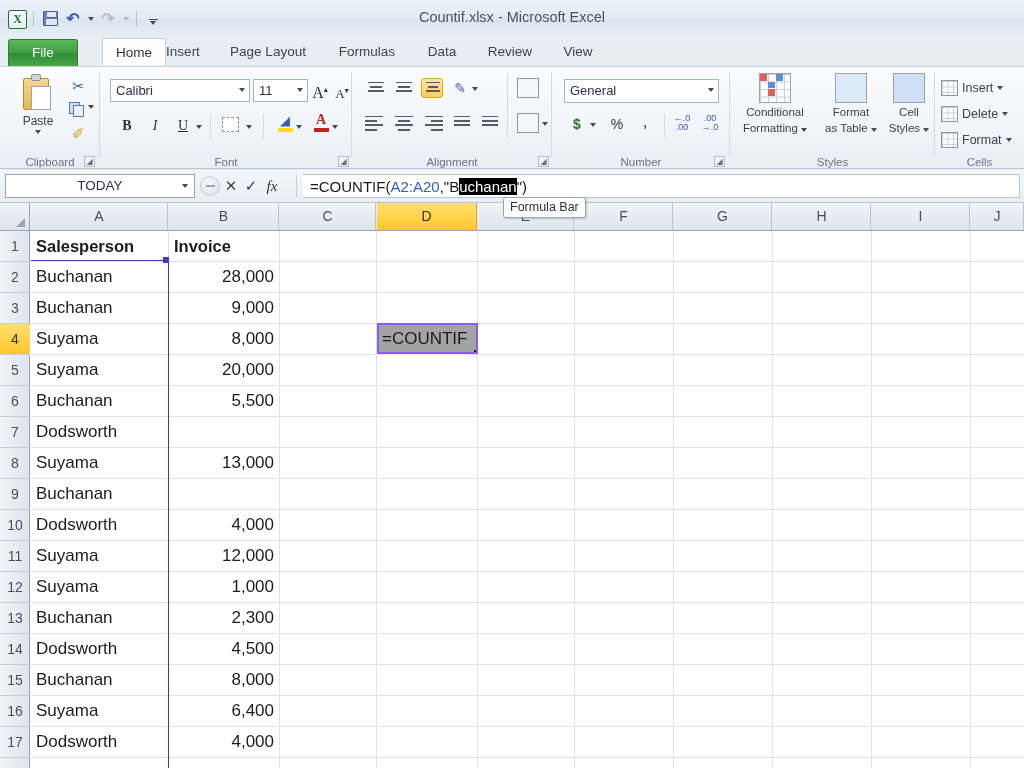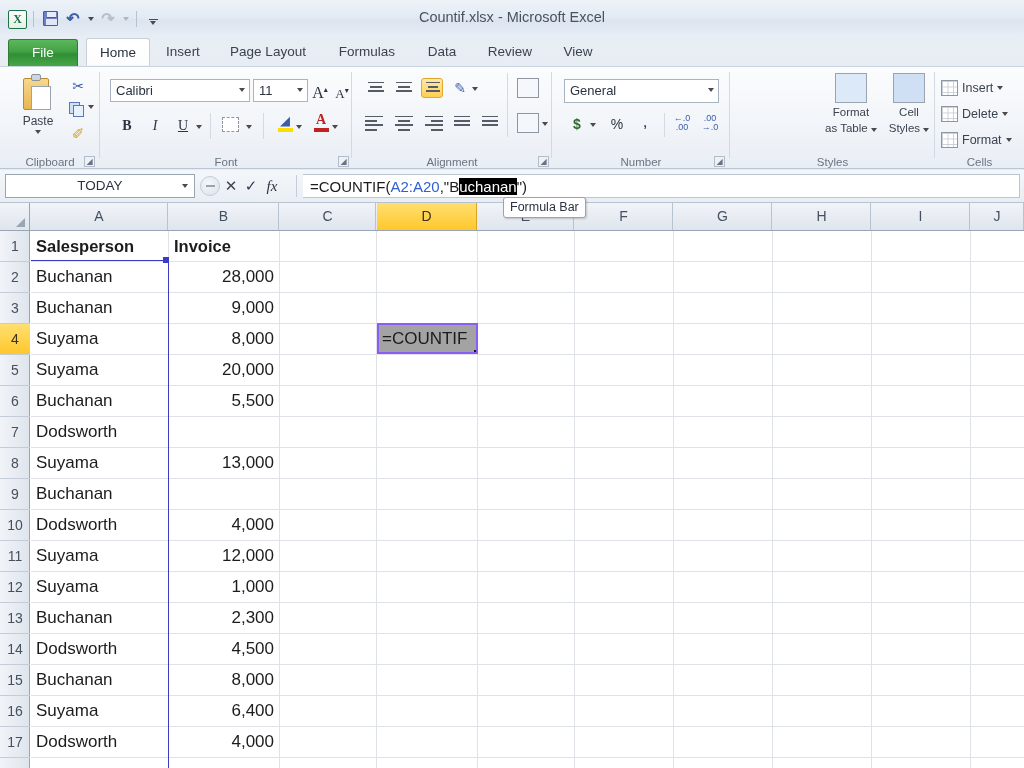--- a/index.html
+++ b/index.html
@@ -75,21 +75,21 @@
   }
   .tab.file {
     left: 8px; width: 70px; top: 1px; height: 27px; line-height: 26px;
     background: linear-gradient(#5cb85c 0%, #43a043 45%, #2f8f36 55%, #48a648 100%);
     color: #ffffff; border-radius: 3px 3px 0 0; font-size: 13.5px;
     border: 1px solid #2f7d33; border-bottom: none;
   }
   .tab.active {
     background: linear-gradient(#ffffff, #fdfdfe);
     border: 1px solid #c6cfdb; border-bottom: 1px solid #f4f6f9;
-    border-radius: 3px 3px 0 0; color: #2b3340;
+    border-radius: 3px 3px 0 0; color: #2b3340; margin-left: 16px;
   }
 
   
   .ribbon {
     position: absolute; left: 0; top: 66px; width: 1024px; height: 103px;
     background: linear-gradient(#fbfcfd 0%, #f2f5f9 55%, #e9eef5 100%);
     border-top: 1px solid #c8d2de;
     border-bottom: 1px solid #bcc6d3;
   }
   .group { position: absolute; top: 0; height: 103px; }
@@ -541,20 +541,30 @@
       <div style="position:absolute;left:146px;top:46px;width:26px;height:22px;">
         <div class="dec-ico" style="left:0;top:0;">.00</div>
         <div class="dec-ico" style="left:0;top:9px;color:#3a5fa8;">→.0</div>
       </div>
       <div class="group-label">Number</div>
       <div class="dlg-launcher" style="left:162px;">◢</div>
       <div class="group-sep" style="left:177px;"></div>
     </div>
 
     <div class="group" style="left:730px; width:205px;">
+      <div class="sbig" style="left:6px;width:78px;">
+        <div class="mini-grid">
+          <span class="cf-swatch" style="left:0;top:0;background:#e06060;"></span>
+          <span class="cf-swatch" style="left:8px;top:7.5px;background:#5b8fd6;"></span>
+          <span class="cf-swatch" style="left:16px;top:0;background:#5b8fd6;"></span>
+          <span class="cf-swatch" style="left:8px;top:15px;background:#e06060;"></span>
+        </div>
+        <div class="lbl">Conditional</div>
+        <div class="lbl"><span>Formatting</span> <span class="tiny-caret" style="display:inline-block;"></span></div>
+      </div>
       <div class="sbig" style="left:88px;width:66px;">
         <div class="mini-grid" style="background:#dce9f8;"></div>
         <div class="lbl">Format</div>
         <div class="lbl"><span>as Table</span> <span class="tiny-caret" style="display:inline-block;"></span></div>
       </div>
       <div class="sbig" style="left:152px;width:54px;">
         <div class="mini-grid" style="background:#cfe0f4;"></div>
         <div class="lbl">Cell</div>
         <div class="lbl"><span>Styles</span> <span class="tiny-caret" style="display:inline-block;"></span></div>
       </div>

